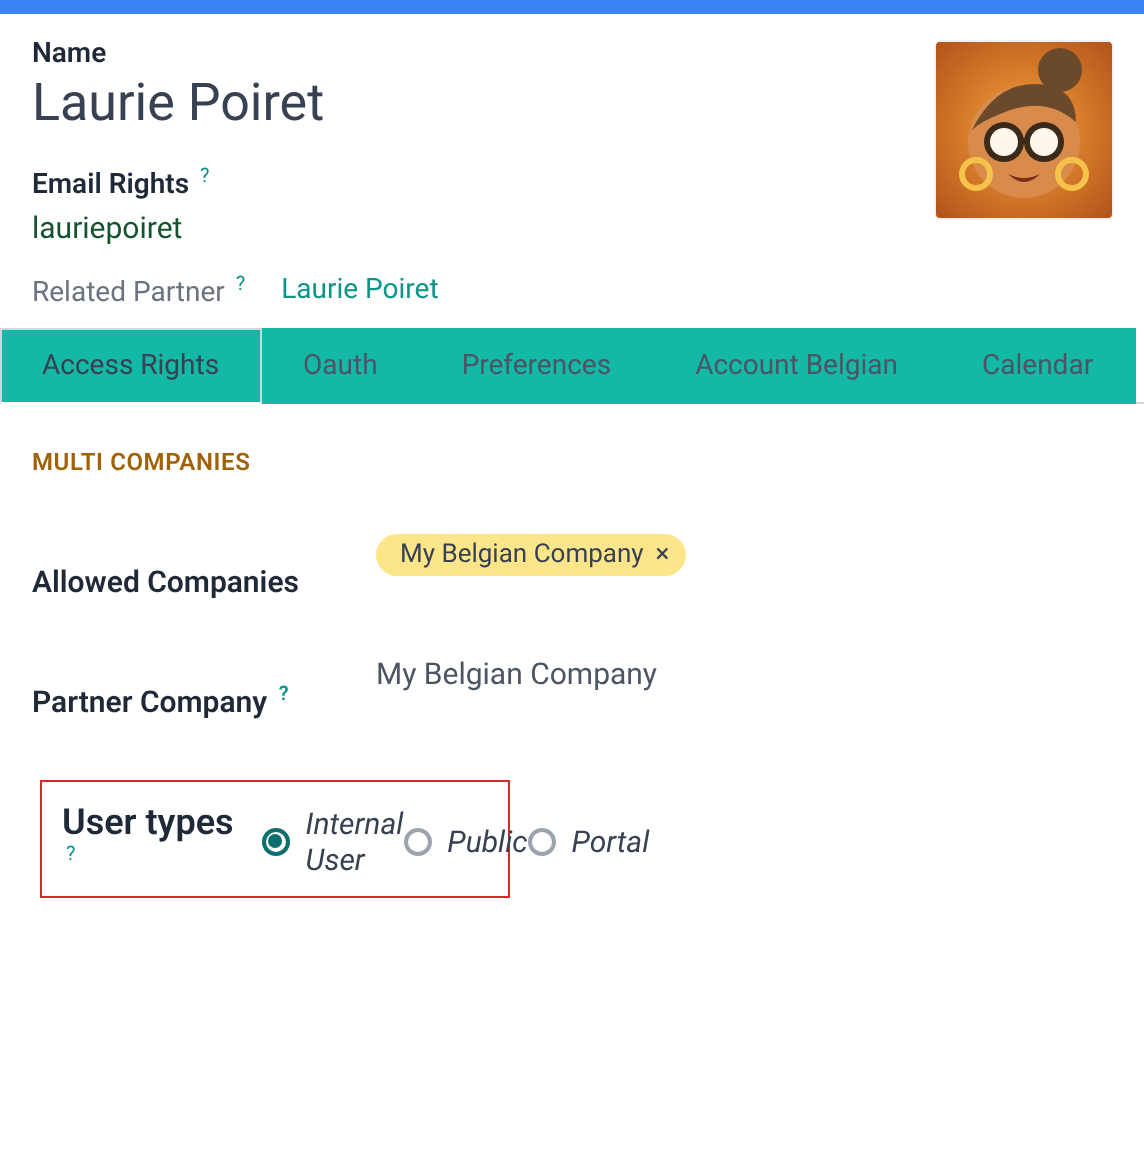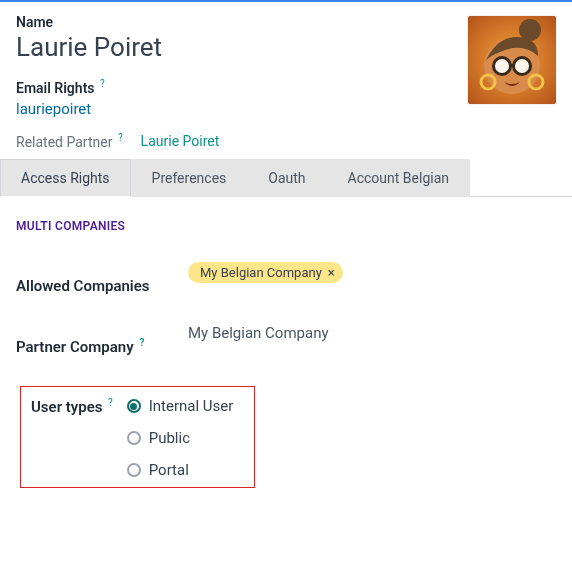--- a/index.html
+++ b/index.html
@@ -5,21 +5,21 @@
   * { box-sizing: border-box; }
   body {
     margin: 0;
     font-family: -apple-system, BlinkMacSystemFont, "Segoe UI", Roboto, "Helvetica Neue", Arial, sans-serif;
     font-size: 14px;
     color: #374151;
     background: #fff;
     width: 572px;
   }
   .form {
-    border-top: 2px solid #3b82f6;
+    border-top: 7px solid #3b82f6;
     padding: 12px 0 0 16px;
     position: relative;
   }
   .avatar {
     position: absolute;
     right: 16px;
     top: 14px;
     width: 88px;
     height: 88px;
     border-radius: 2px;
@@ -41,60 +41,60 @@
   .field-row { margin-bottom: 14px; }
   .help {
     color: #0d9488;
     font-size: 10px;
     vertical-align: super;
     margin-left: 2px;
     cursor: help;
   }
   .email-value {
     font-size: 15px;
-    color: #0369a1;
+    color: #14532d;
     margin-top: 4px;
   }
   .related-row {
     display: flex;
-    align-items: flex-end;
+    align-items: center;
     gap: 18px;
     margin-top: 14px;
     margin-bottom: 10px;
   }
   .related-label { color: #6b7280; font-size: 14px; }
   .link { color: #0d9488; cursor: pointer; font-size: 14px; }
   .tabs {
     display: flex;
     border-bottom: 1px solid #d1d5db;
     margin: 0 -16px;
     padding: 0;
   }
   .tab {
     padding: 10px 20px;
     font-size: 14px;
     color: #4b5563;
     cursor: pointer;
-    background: #e5e5e5;
+    background: #14b8a6;
     border: 1px solid transparent;
     border-bottom: none;
     margin-bottom: -1px;
   }
   .tab.active {
     border-color: #d1d5db;
     border-bottom: 1px solid #fff;
     color: #374151;
   }
   .section {
     padding: 22px 16px 6px 16px;
   }
   .section-title {
     font-size: 12px;
     letter-spacing: 0.3px;
-    color: #4c1d95;
+    color: #a16207;
     font-weight: 600;
     margin-bottom: 16px;
   }
   .grid-row {
     display: flex;
     align-items: center;
     margin-bottom: 14px;
     gap: 12px;
   }
   .grid-label {
@@ -119,21 +119,21 @@
     color: #374151;
     cursor: pointer;
   }
   .plain-value { font-size: 15px; color: #4b5563; }
   .highlight-box {
     border: 1.5px solid #dc2626;
     padding: 10px 10px 8px 10px;
     margin: 0 4px 10px 4px;
     width: 235px;
   }
-  .radio-group { display:flex; flex-direction: column; gap: 14px; }
+  .radio-group { display:flex; gap: 0; font-style: italic; }
   .radio-row { display:flex; align-items:center; gap:8px; font-size:15px; color:#374151; }
   .radio {
     width: 14px; height:14px;
     border: 2px solid #9ca3af;
     border-radius: 50%;
     display:inline-flex;
     align-items:center;
     justify-content:center;
     flex-shrink:0;
   }
@@ -146,21 +146,21 @@
     background:#0d6e6e;
     border-radius:50%;
   }
   .user-types-wrap {
     display:flex;
     gap: 14px;
   }
   .user-types-label {
     font-weight:600;
     color:#1f2937;
-    font-size:15px;
+    font-size:18px;
     white-space: nowrap;
   }
 </style>
 </head>
 <body>
 
 <div class="form">
 
   <div class="avatar">
     <svg width="88" height="88" viewBox="0 0 88 88">
@@ -205,23 +205,24 @@
   <div class="related-row">
     <span>
       <span class="related-label">Related Partner</span>
       <span class="help">?</span>
     </span>
     <span class="link">Laurie Poiret</span>
   </div>
 
   <div class="tabs">
     <div class="tab active">Access Rights</div>
+    <div class="tab">Oauth</div>
     <div class="tab">Preferences</div>
-    <div class="tab">Oauth</div>
     <div class="tab">Account Belgian</div>
+    <div class="tab">Calendar</div>
   </div>
 </div>
 
 <div class="section">
   <div class="section-title">MULTI COMPANIES</div>
 
   <div class="grid-row">
     <div class="grid-label">Allowed Companies</div>
     <div>
       <span class="tag">

